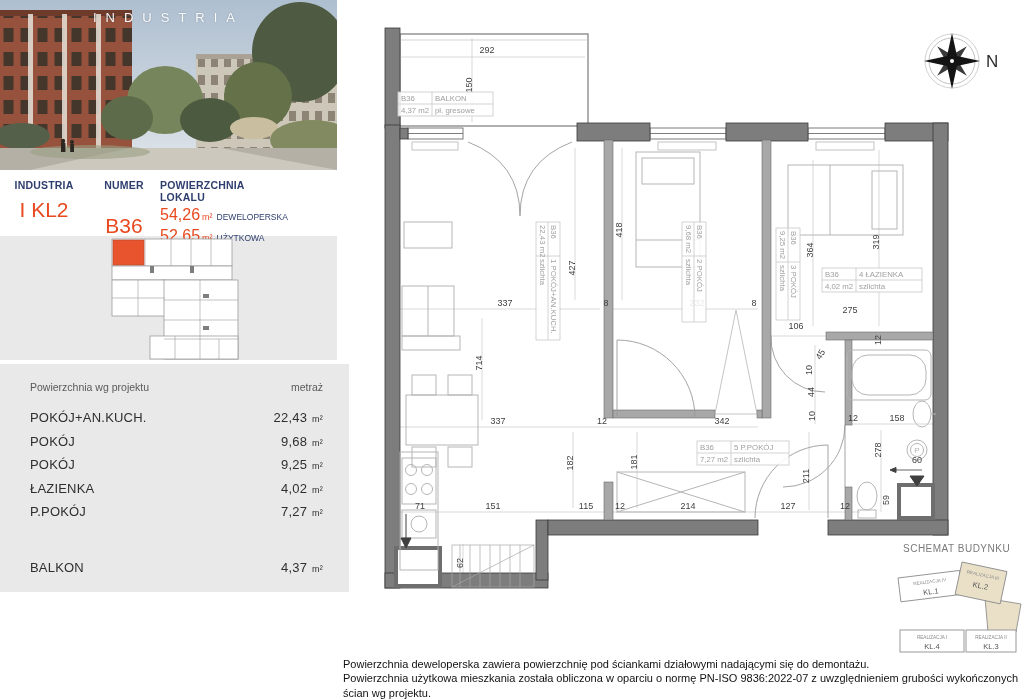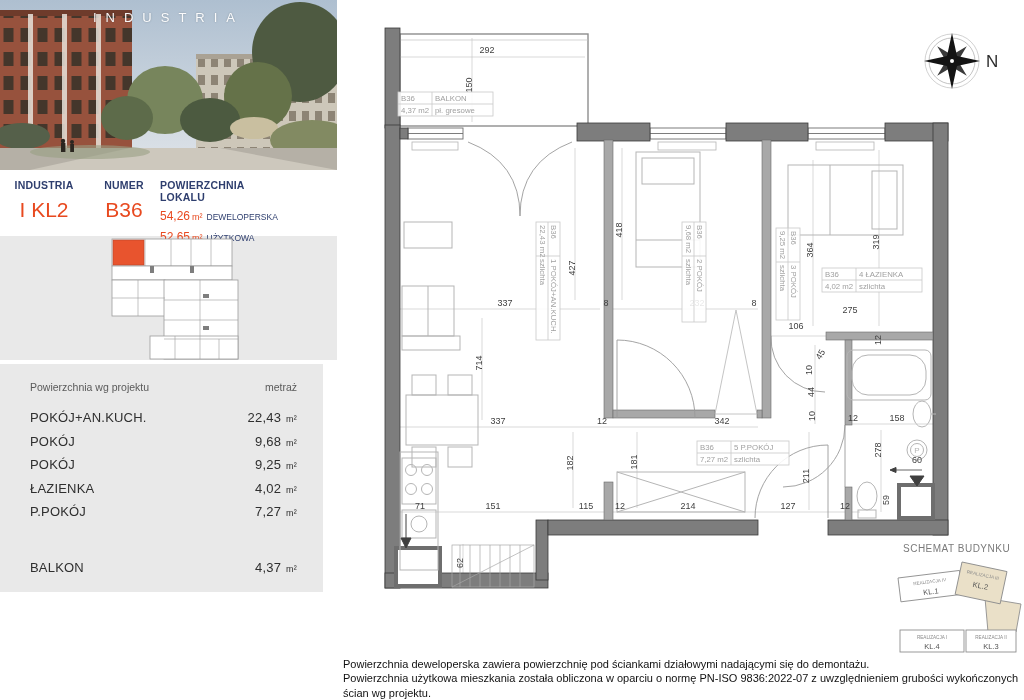--- a/index.html
+++ b/index.html
@@ -6,31 +6,31 @@
   body{width:1024px;height:700px;position:relative;background:#fff;overflow:hidden;
        font-family:"Liberation Sans","DejaVu Sans",sans-serif;}
   .left-panel{position:absolute;left:0;top:0;width:337px;height:700px;background:#fff;border-radius:25px;}
   .photo{position:relative;width:337px;height:170px;overflow:hidden;background:#b8c6d4;}
   .photo-title{position:absolute;top:10px;left:0;width:100%;text-align:center;color:#fff;
        font-size:13px;letter-spacing:9px;font-weight:400;opacity:.95;text-shadow:0 0 2px rgba(60,70,80,.45);}
   .info-bar{display:flex;width:337px;height:62px;padding-top:5px;box-sizing:border-box;}
   .info-col{display:flex;flex-direction:column;align-items:center;}
   .info-col.c1{width:88px;align-items:center;}
   .info-col.c2{width:58px;}
-  .info-col.c3{width:72px;}
+  .info-col.c3{width:72px;gap:16px;}
   .info-col.c4{width:119px;align-items:flex-start;}
   .info-label{font-size:10.5px;font-weight:bold;color:var(--navy,#2e3e6e);letter-spacing:.2px;margin-top:4px;}
   .info-value{font-size:21px;color:var(--accent,#e8491f);margin-top:7px;}
   .area-line{margin-top:3px;white-space:nowrap;}
   .area-line:first-of-type{margin-top:6px;}
-  .area-val{font-size:12px;color:var(--accent,#e8491f);margin-top:34px;}
+  .area-val{font-size:16px;color:var(--accent,#e8491f);margin-top:34px;}
   .area-unit{font-size:9px;color:var(--accent,#e8491f);margin-left:2px;}
   .area-kind{font-size:8.5px;font-weight:normal;color:var(--navy,#2e3e6e);margin-left:4px;}
   .keyplan-wrap{width:337px;height:124px;margin-top:4px;background:var(--panel,#e9e9e9);}
-  .rooms-table{width:323px;height:228px;margin-top:4px;background:var(--panel,#e9e9e9);
+  .rooms-table{width:349px;height:228px;margin-top:4px;background:var(--panel,#e9e9e9);
        box-sizing:border-box;padding:17px 26px 0 30px;}
   .rt-head{display:flex;justify-content:space-between;font-size:10.5px;color:#5a5a5a;margin-bottom:17px;}
   .rt-row{display:flex;justify-content:space-between;font-size:13px;color:#2f2f2f;margin-bottom:8.5px;letter-spacing:.2px;}
   .rt-row .val{font-size:13px;}
   .rt-row .unit{font-size:9px;color:#2f2f2f;margin-left:5px;}
   .rt-row.balkon{margin-top:41px;}
   .plan-svg{position:absolute;left:0;top:0;}
   .footer{position:absolute;left:343px;top:657px;width:678px;font-size:11px;line-height:1.3;color:#111;}
   .dim{font-size:9px;fill:#3f3f3f;text-anchor:middle;}
   .lblbox-text{font-size:7.8px;fill:#a0a0a0;}

